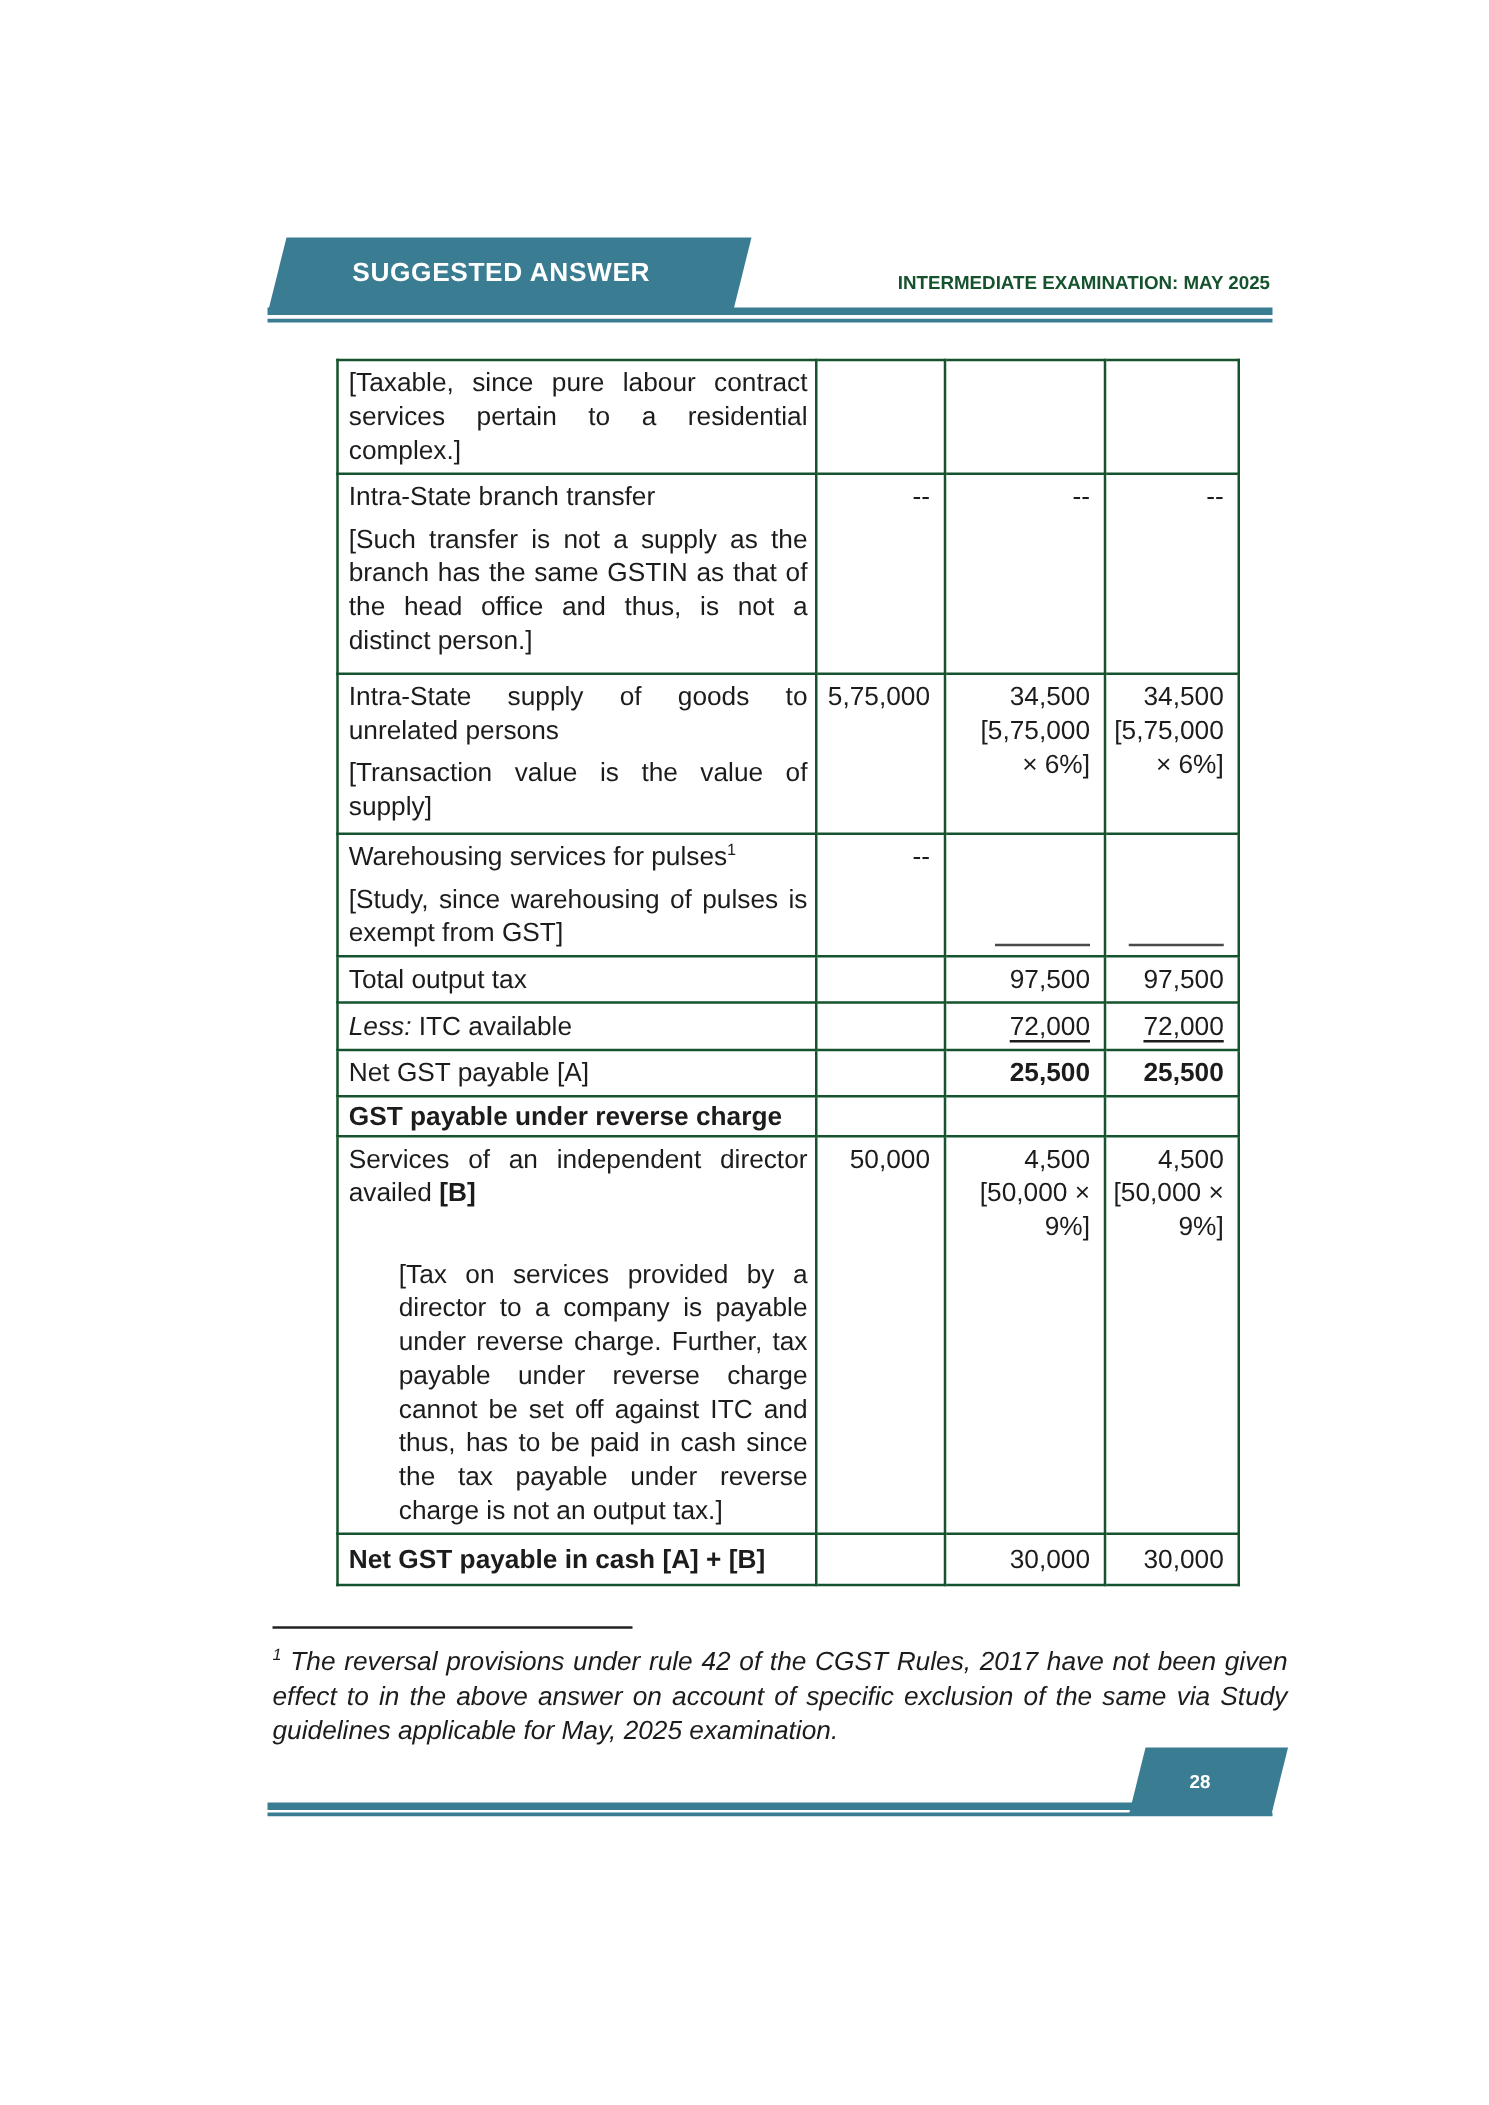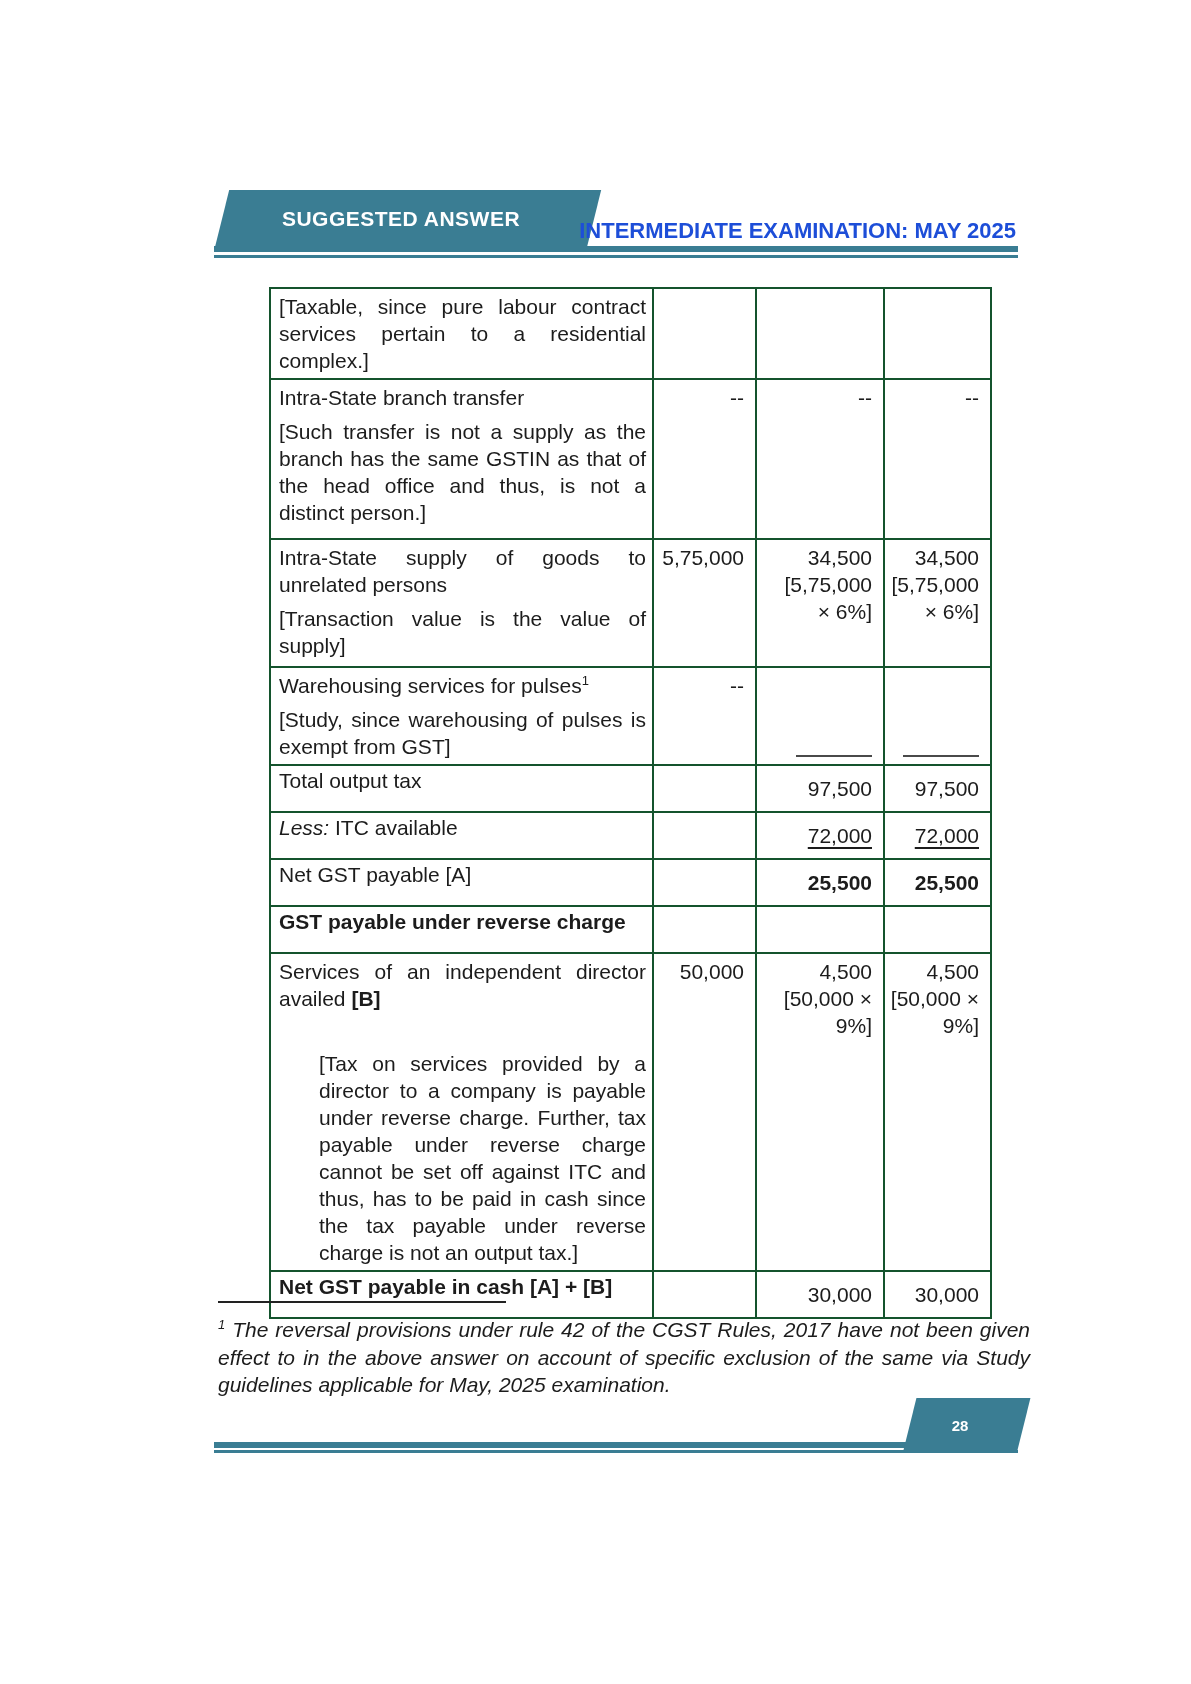--- a/index.html
+++ b/index.html
@@ -5,32 +5,32 @@
   html,body{margin:0;padding:0;background:#ffffff;}
   body{width:1191px;height:1684px;position:relative;font-family:"Liberation Sans",sans-serif;color:#1c1c1c;}
 
   
   .banner-shape{position:absolute;left:215px;top:190px;width:372px;height:57px;
     background:#3a7d93;transform:skewX(-14deg);transform-origin:0 100%;}
   .banner-label{position:absolute;left:215px;top:190px;width:372px;height:57px;
     display:flex;align-items:center;justify-content:center;
     color:#ffffff;font-size:21px;font-weight:bold;letter-spacing:.5px;}
   .header-title{position:absolute;right:175px;top:218px;
-    color:#1d4ed8;font-size:22px;font-weight:bold;white-space:nowrap;}
+    color:#14532d;font-size:15px;font-weight:bold;white-space:nowrap;}
   .rule-thick-top{position:absolute;left:214px;top:246px;width:804px;height:6px;background:#3a7d93;}
   .rule-thin-top{position:absolute;left:214px;top:255px;width:804px;height:3px;background:#3a7d93;}
 
   
   .gst-table{position:absolute;left:269px;top:287px;width:721px;
     border-collapse:collapse;table-layout:fixed;font-size:21px;line-height:27px;}
   .gst-table td{border:2px solid #14532d;box-sizing:border-box;overflow:hidden;}
   .gst-table td.desc{padding:4px 6px 4px 8px;text-align:justify;vertical-align:top;}
   .gst-table td.num{padding:4px 11px 4px 4px;text-align:right;vertical-align:top;}
   .gst-table tr.r-single td{vertical-align:middle;}
-  .gst-table tr.r-single td.desc{padding-top:1px;padding-bottom:17px;}
+  .gst-table tr.r-single td.desc{padding-top:1px;padding-bottom:1px;}
   .note{margin-top:7px;}
   .note-gap{margin-top:38px;margin-left:40px;}
   .bold{font-weight:bold;}
   .ital{font-style:italic;}
   sup.fn{font-size:13px;vertical-align:super;line-height:0;}
   .uline{text-decoration:underline;text-decoration-thickness:2px;text-underline-offset:4px;text-align:right;}
   td.sumcell{position:relative;}
   .sumline{position:absolute;bottom:7px;right:11px;width:76px;height:0;border-bottom:2px solid #4a4a4a;}
 
   

